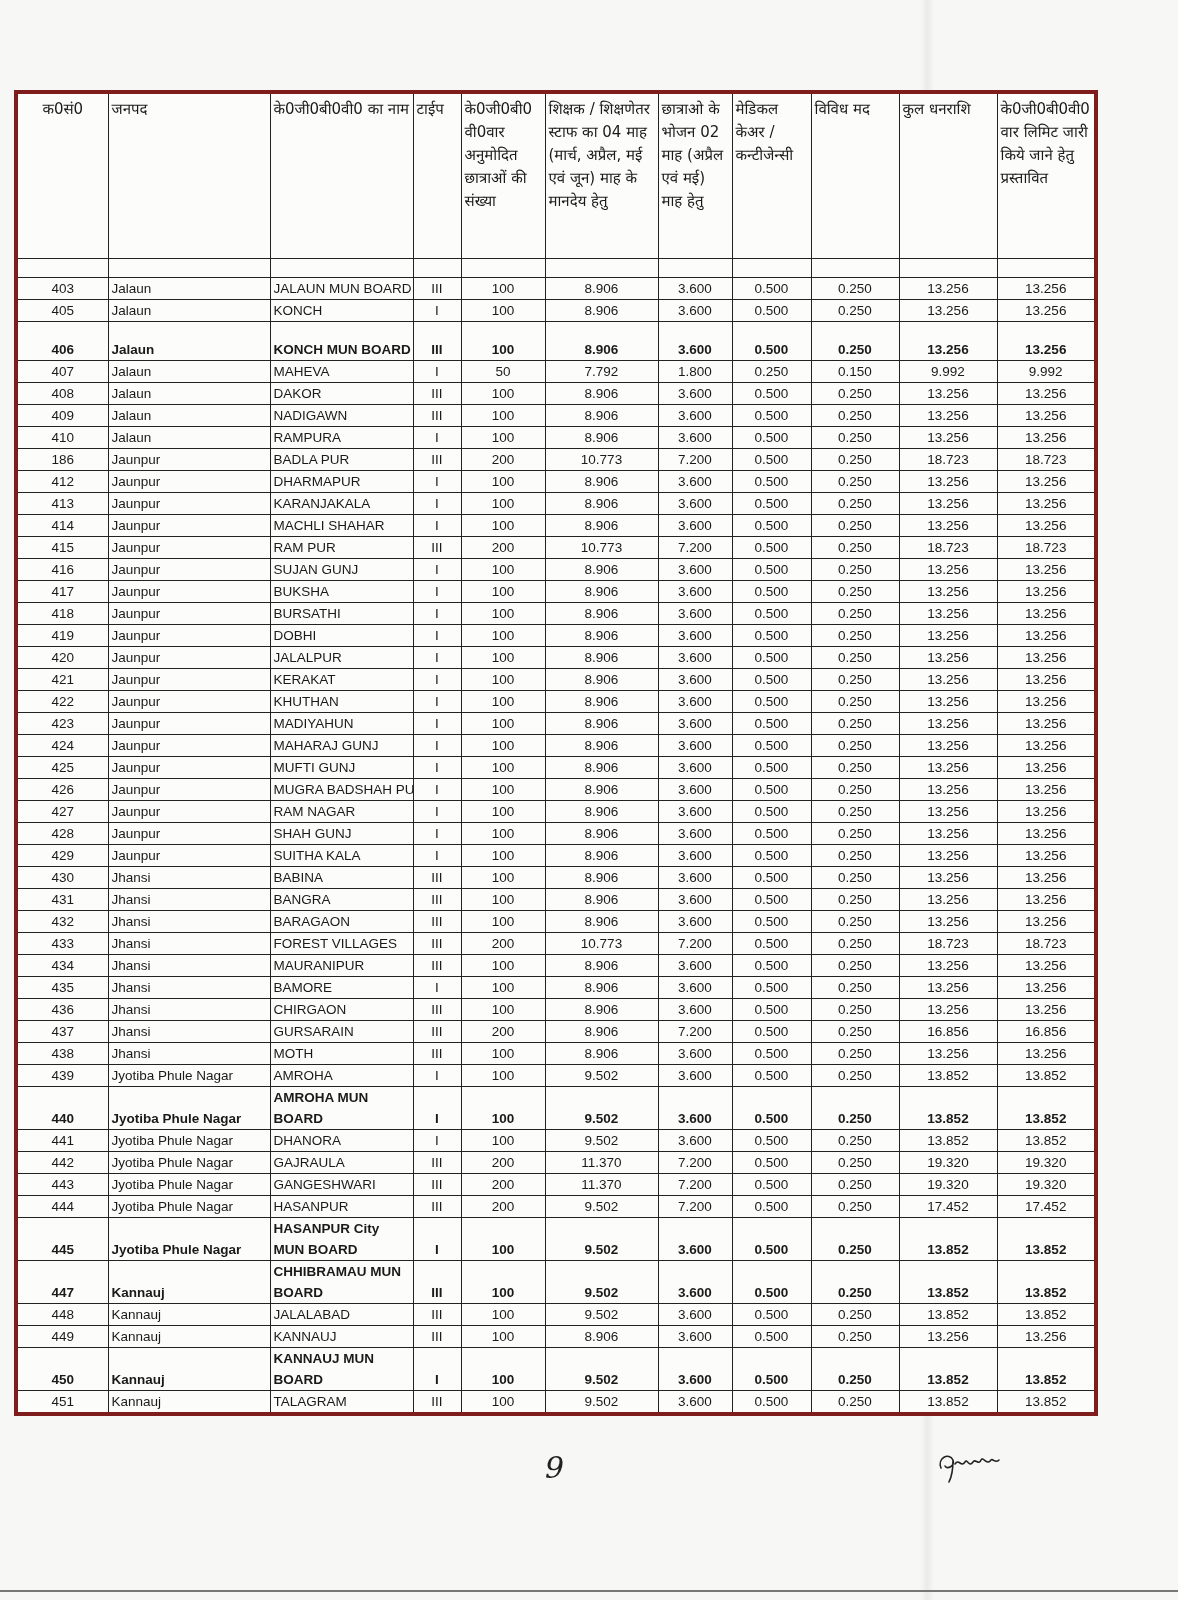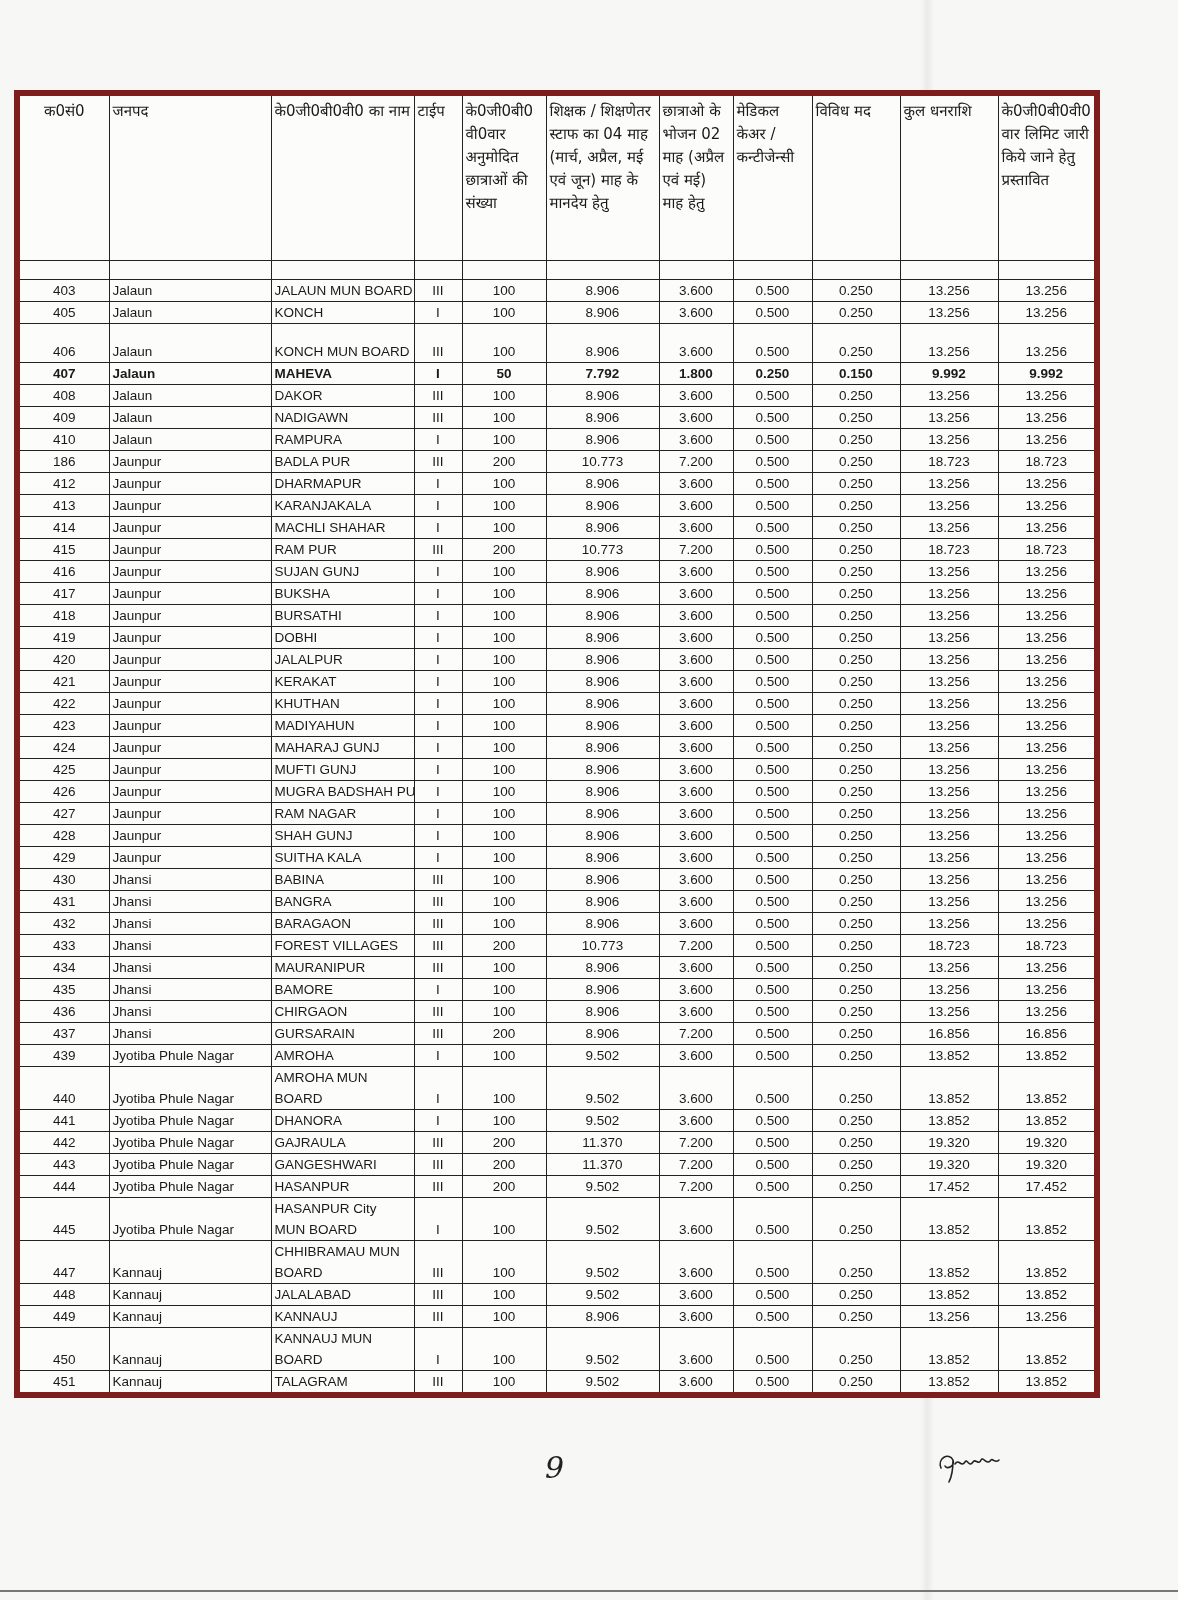--- a/index.html
+++ b/index.html
@@ -17,21 +17,21 @@
     }
     .bottom-line {
       position: absolute; left: 0; top: 1590px; width: 1178px; height: 2px; background: #777;
     }
     table.grid {
       position: absolute;
       left: 14px; top: 90px;
       width: 1080px;
       border-collapse: collapse;
       table-layout: fixed;
-      border: 6px solid #7f1d1d;
+      border: 4px solid #7f1d1d;
       background: #fcfcfb;
     }
     table.grid th, table.grid td {
       border: 1px solid #222;
       padding: 0 3px;
       font-size: 13.5px;
       overflow: hidden;
       white-space: nowrap;
     }
     table.grid th {
@@ -40,26 +40,26 @@
       font-weight: normal;
       font-size: 15px;
       line-height: 23px;
       height: 156px;
       white-space: normal;
       padding: 4px 3px;
       font-family: "DejaVu Sans", sans-serif;
     }
     table.grid th.h-sno { text-align: center; }
     table.grid td { height: 21px; line-height: 21px; vertical-align: bottom; }
-    table.grid tr.tall td { height: 38px; }
+    table.grid tr.tall td { height: 38px; font-weight: bold; }
     table.grid tr.spacer td { height: 18px; }
     td.c-sno { text-align: center; }
     td.c-type, td.c-num { text-align: center; }
     td.c-name.wrap { white-space: normal; line-height: 21px; }
-    tr.bold td { font-weight: bold; margin-left: 36px; }
+    tr.bold td { font-weight: normal; margin-left: 36px; }
     .page-number {
       position: absolute; left: 545px; top: 1450px;
       font-family: "DejaVu Serif", serif; font-style: italic;
       font-size: 30px; color: #222;
     }
     .signature {
       position: absolute; left: 935px; top: 1448px;
       width: 70px; height: 36px;
     }
   </style>
@@ -547,20 +547,33 @@
         <td class="c-type">III</td>
         <td class="c-num">200</td>
         <td class="c-num">8.906</td>
         <td class="c-num">7.200</td>
         <td class="c-num">0.500</td>
         <td class="c-num">0.250</td>
         <td class="c-num">16.856</td>
         <td class="c-num">16.856</td>
       </tr>
       <tr>
+        <td class="c-sno">438</td>
+        <td class="c-district">Jhansi</td>
+        <td class="c-name">MOTH</td>
+        <td class="c-type">III</td>
+        <td class="c-num">100</td>
+        <td class="c-num">8.906</td>
+        <td class="c-num">3.600</td>
+        <td class="c-num">0.500</td>
+        <td class="c-num">0.250</td>
+        <td class="c-num">13.256</td>
+        <td class="c-num">13.256</td>
+      </tr>
+      <tr>
         <td class="c-sno">439</td>
         <td class="c-district">Jyotiba Phule Nagar</td>
         <td class="c-name">AMROHA</td>
         <td class="c-type">I</td>
         <td class="c-num">100</td>
         <td class="c-num">9.502</td>
         <td class="c-num">3.600</td>
         <td class="c-num">0.500</td>
         <td class="c-num">0.250</td>
         <td class="c-num">13.852</td>

